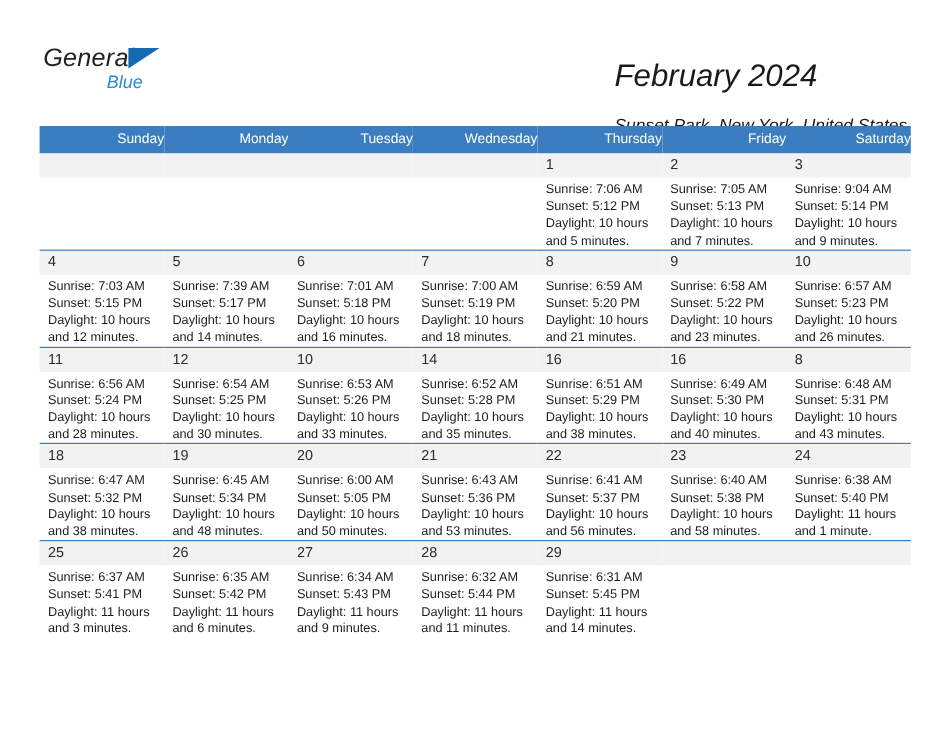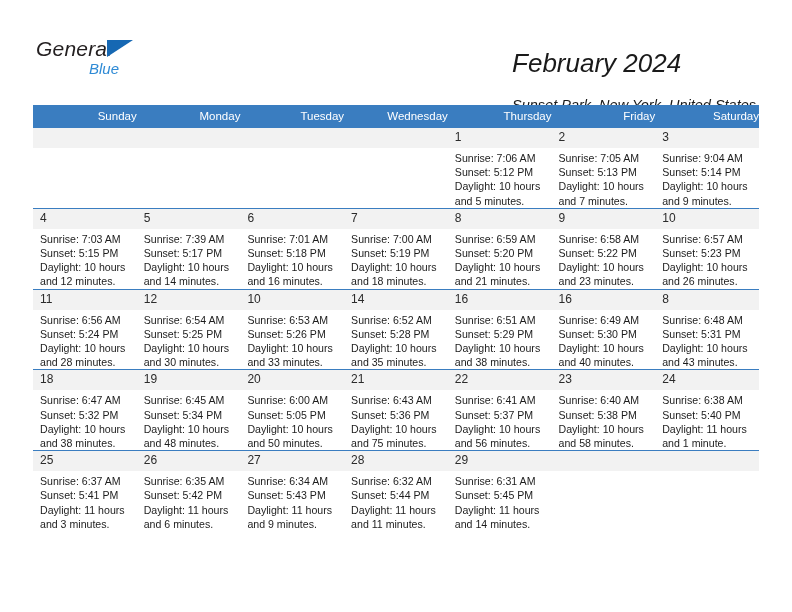--- a/index.html
+++ b/index.html
@@ -355,21 +355,21 @@
                 <div>Sunrise: 6:00 AM</div>
                 <div>Sunset: 5:05 PM</div>
                 <div class="daylight">Daylight: 10 hours and 50 minutes.</div>
               </div>
             </td>
             <td>
               <span class="daynum">21</span>
               <div class="info">
                 <div>Sunrise: 6:43 AM</div>
                 <div>Sunset: 5:36 PM</div>
-                <div class="daylight">Daylight: 10 hours and 75 minutes.</div>
+                <div class="daylight">Daylight: 10 hours and 53 minutes.</div>
               </div>
             </td>
             <td>
               <span class="daynum">22</span>
               <div class="info">
                 <div>Sunrise: 6:41 AM</div>
                 <div>Sunset: 5:37 PM</div>
                 <div class="daylight">Daylight: 10 hours and 56 minutes.</div>
               </div>
             </td>

